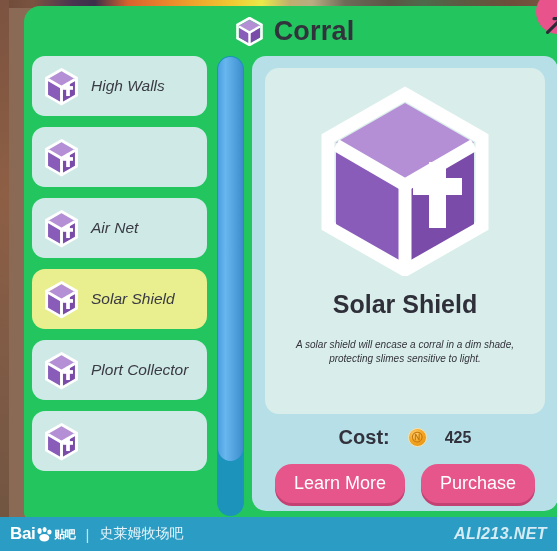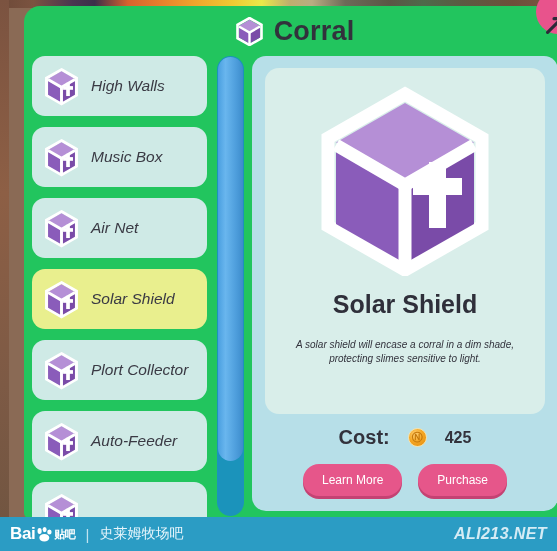--- a/index.html
+++ b/index.html
@@ -226,21 +226,21 @@
     align-items: center;
     justify-content: center;
     gap: 16px;
   }
   .action-btn {
     border: none;
     border-radius: 17px;
     background: #e6568a;
     box-shadow: 0 3px 0 0 #c44273;
     color: #ffffff;
-    font-size: 12px;
+    font-size: 18px;
     font-family: "Liberation Sans", sans-serif;
     padding: 9px 19px;
     cursor: pointer;
   }
 
   
   .watermark {
     position: absolute;
     left: 0; bottom: 0;
     width: 557px; height: 34px;
@@ -347,21 +347,20 @@
     <polygon points="95,8 172,52 172,140 95,184 18,140 18,52" fill="none" stroke="#ffffff" stroke-width="15"></polygon>
     <polygon points="95,17 164,56.5 95,96 26,56.5" fill="#b58fd6"></polygon>
     <polygon points="26,64 91,101 91,175 26,138" fill="#8a5cba"></polygon>
     <polygon points="99,101 164,64 164,138 99,175" fill="#7a4ba8"></polygon>
     <polyline points="26,59 95,99 164,59" fill="none" stroke="#ffffff" stroke-width="15"></polyline>
     <line x1="95" y1="99" x2="95" y2="181" stroke="#ffffff" stroke-width="15"></line>
     <rect x="119" y="76" width="19" height="68" fill="#ffffff"></rect>
     <rect x="103" y="93" width="51" height="19" fill="#ffffff"></rect>
   </svg>
             </span>
-            <span class="list-item-label">Music Box</span>
           </div>
           <div class="list-item">
             <span class="cube">
   <svg width="37" height="39" viewBox="0 0 190 190">
     <polygon points="95,8 172,52 172,140 95,184 18,140 18,52" fill="none" stroke="#ffffff" stroke-width="15"></polygon>
     <polygon points="95,17 164,56.5 95,96 26,56.5" fill="#b58fd6"></polygon>
     <polygon points="26,64 91,101 91,175 26,138" fill="#8a5cba"></polygon>
     <polygon points="99,101 164,64 164,138 99,175" fill="#7a4ba8"></polygon>
     <polyline points="26,59 95,99 164,59" fill="none" stroke="#ffffff" stroke-width="15"></polyline>
     <line x1="95" y1="99" x2="95" y2="181" stroke="#ffffff" stroke-width="15"></line>
@@ -393,35 +392,20 @@
     <polygon points="95,17 164,56.5 95,96 26,56.5" fill="#b58fd6"></polygon>
     <polygon points="26,64 91,101 91,175 26,138" fill="#8a5cba"></polygon>
     <polygon points="99,101 164,64 164,138 99,175" fill="#7a4ba8"></polygon>
     <polyline points="26,59 95,99 164,59" fill="none" stroke="#ffffff" stroke-width="15"></polyline>
     <line x1="95" y1="99" x2="95" y2="181" stroke="#ffffff" stroke-width="15"></line>
     <rect x="119" y="76" width="19" height="68" fill="#ffffff"></rect>
     <rect x="103" y="93" width="51" height="19" fill="#ffffff"></rect>
   </svg>
             </span>
             <span class="list-item-label">Plort Collector</span>
-          </div>
-          <div class="list-item">
-            <span class="cube">
-  <svg width="37" height="39" viewBox="0 0 190 190">
-    <polygon points="95,8 172,52 172,140 95,184 18,140 18,52" fill="none" stroke="#ffffff" stroke-width="15"></polygon>
-    <polygon points="95,17 164,56.5 95,96 26,56.5" fill="#b58fd6"></polygon>
-    <polygon points="26,64 91,101 91,175 26,138" fill="#8a5cba"></polygon>
-    <polygon points="99,101 164,64 164,138 99,175" fill="#7a4ba8"></polygon>
-    <polyline points="26,59 95,99 164,59" fill="none" stroke="#ffffff" stroke-width="15"></polyline>
-    <line x1="95" y1="99" x2="95" y2="181" stroke="#ffffff" stroke-width="15"></line>
-    <rect x="119" y="76" width="19" height="68" fill="#ffffff"></rect>
-    <rect x="103" y="93" width="51" height="19" fill="#ffffff"></rect>
-  </svg>
-            </span>
-            <span class="list-item-label">Auto-Feeder</span>
           </div>
           <div class="list-item clipped">
             <span class="cube">
   <svg width="37" height="39" viewBox="0 0 190 190">
     <polygon points="95,8 172,52 172,140 95,184 18,140 18,52" fill="none" stroke="#ffffff" stroke-width="15"></polygon>
     <polygon points="95,17 164,56.5 95,96 26,56.5" fill="#b58fd6"></polygon>
     <polygon points="26,64 91,101 91,175 26,138" fill="#8a5cba"></polygon>
     <polygon points="99,101 164,64 164,138 99,175" fill="#7a4ba8"></polygon>
     <polyline points="26,59 95,99 164,59" fill="none" stroke="#ffffff" stroke-width="15"></polyline>
     <line x1="95" y1="99" x2="95" y2="181" stroke="#ffffff" stroke-width="15"></line>

